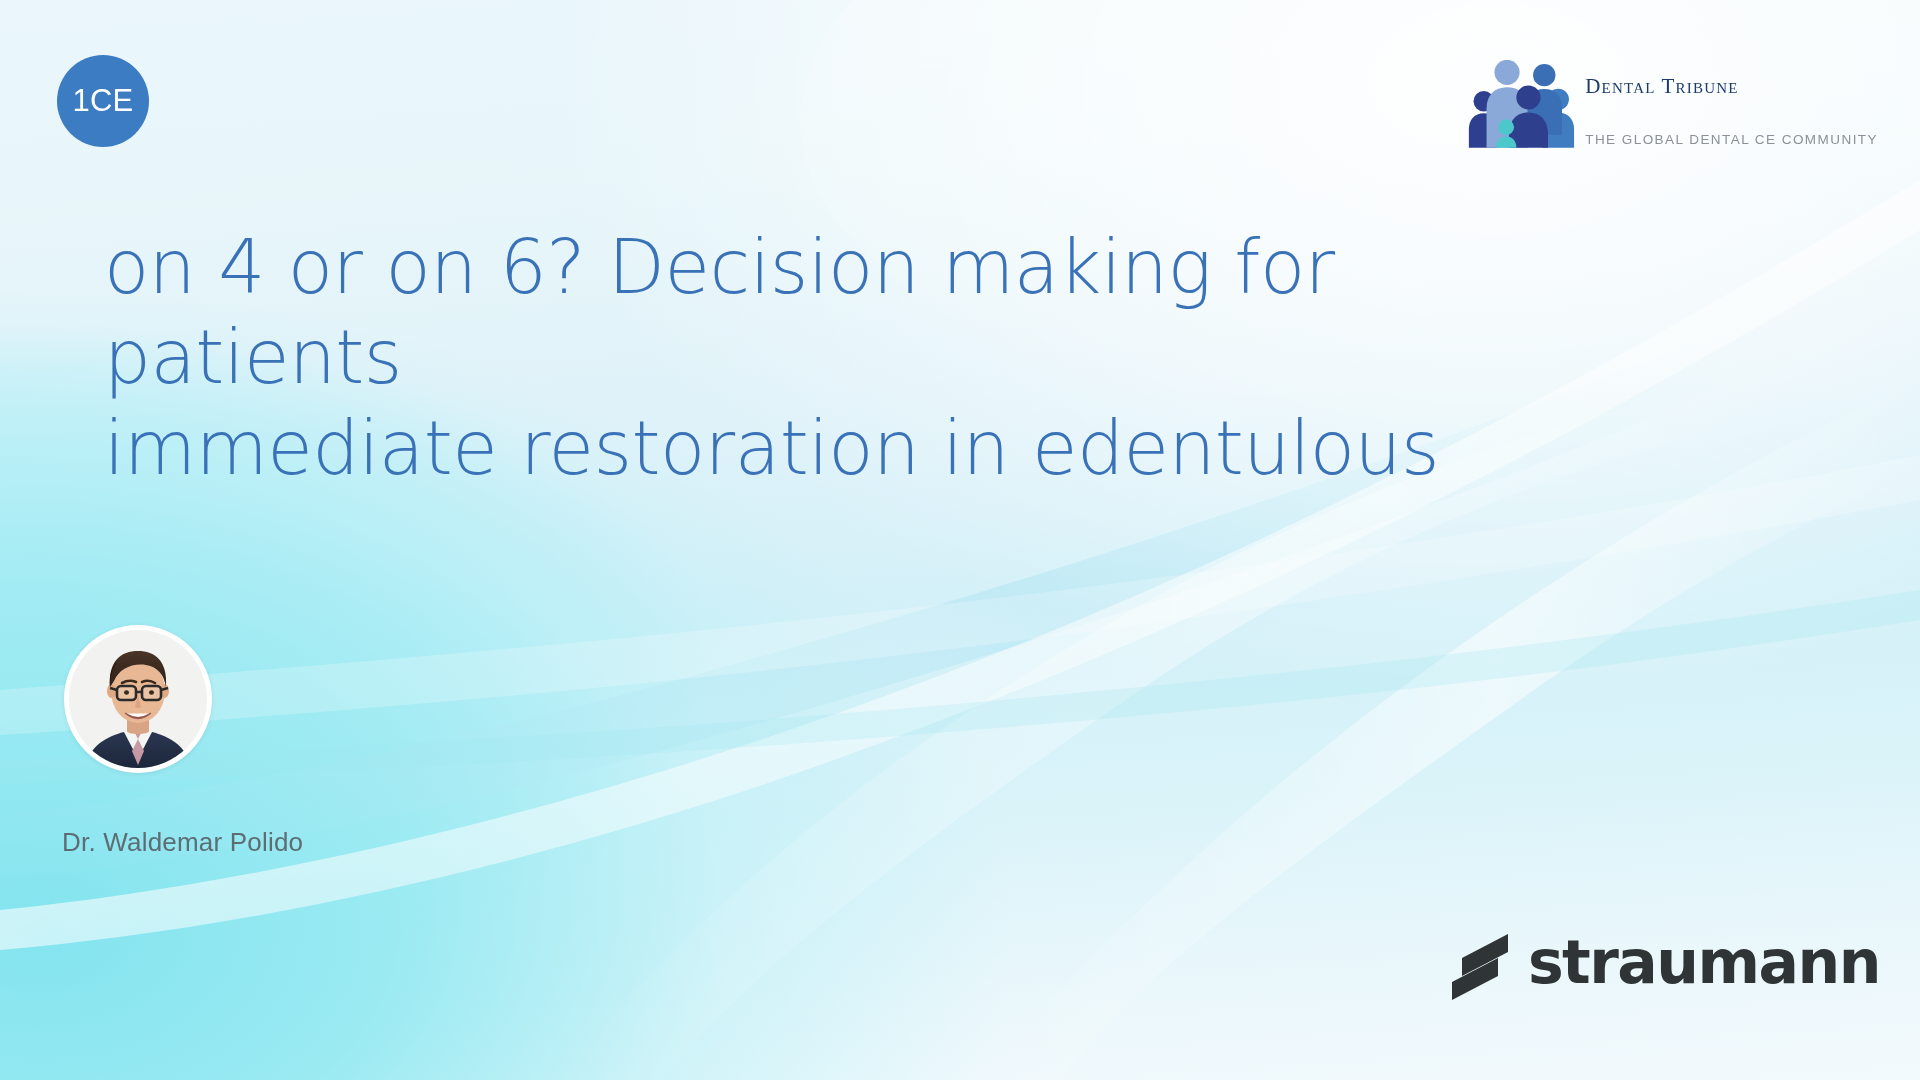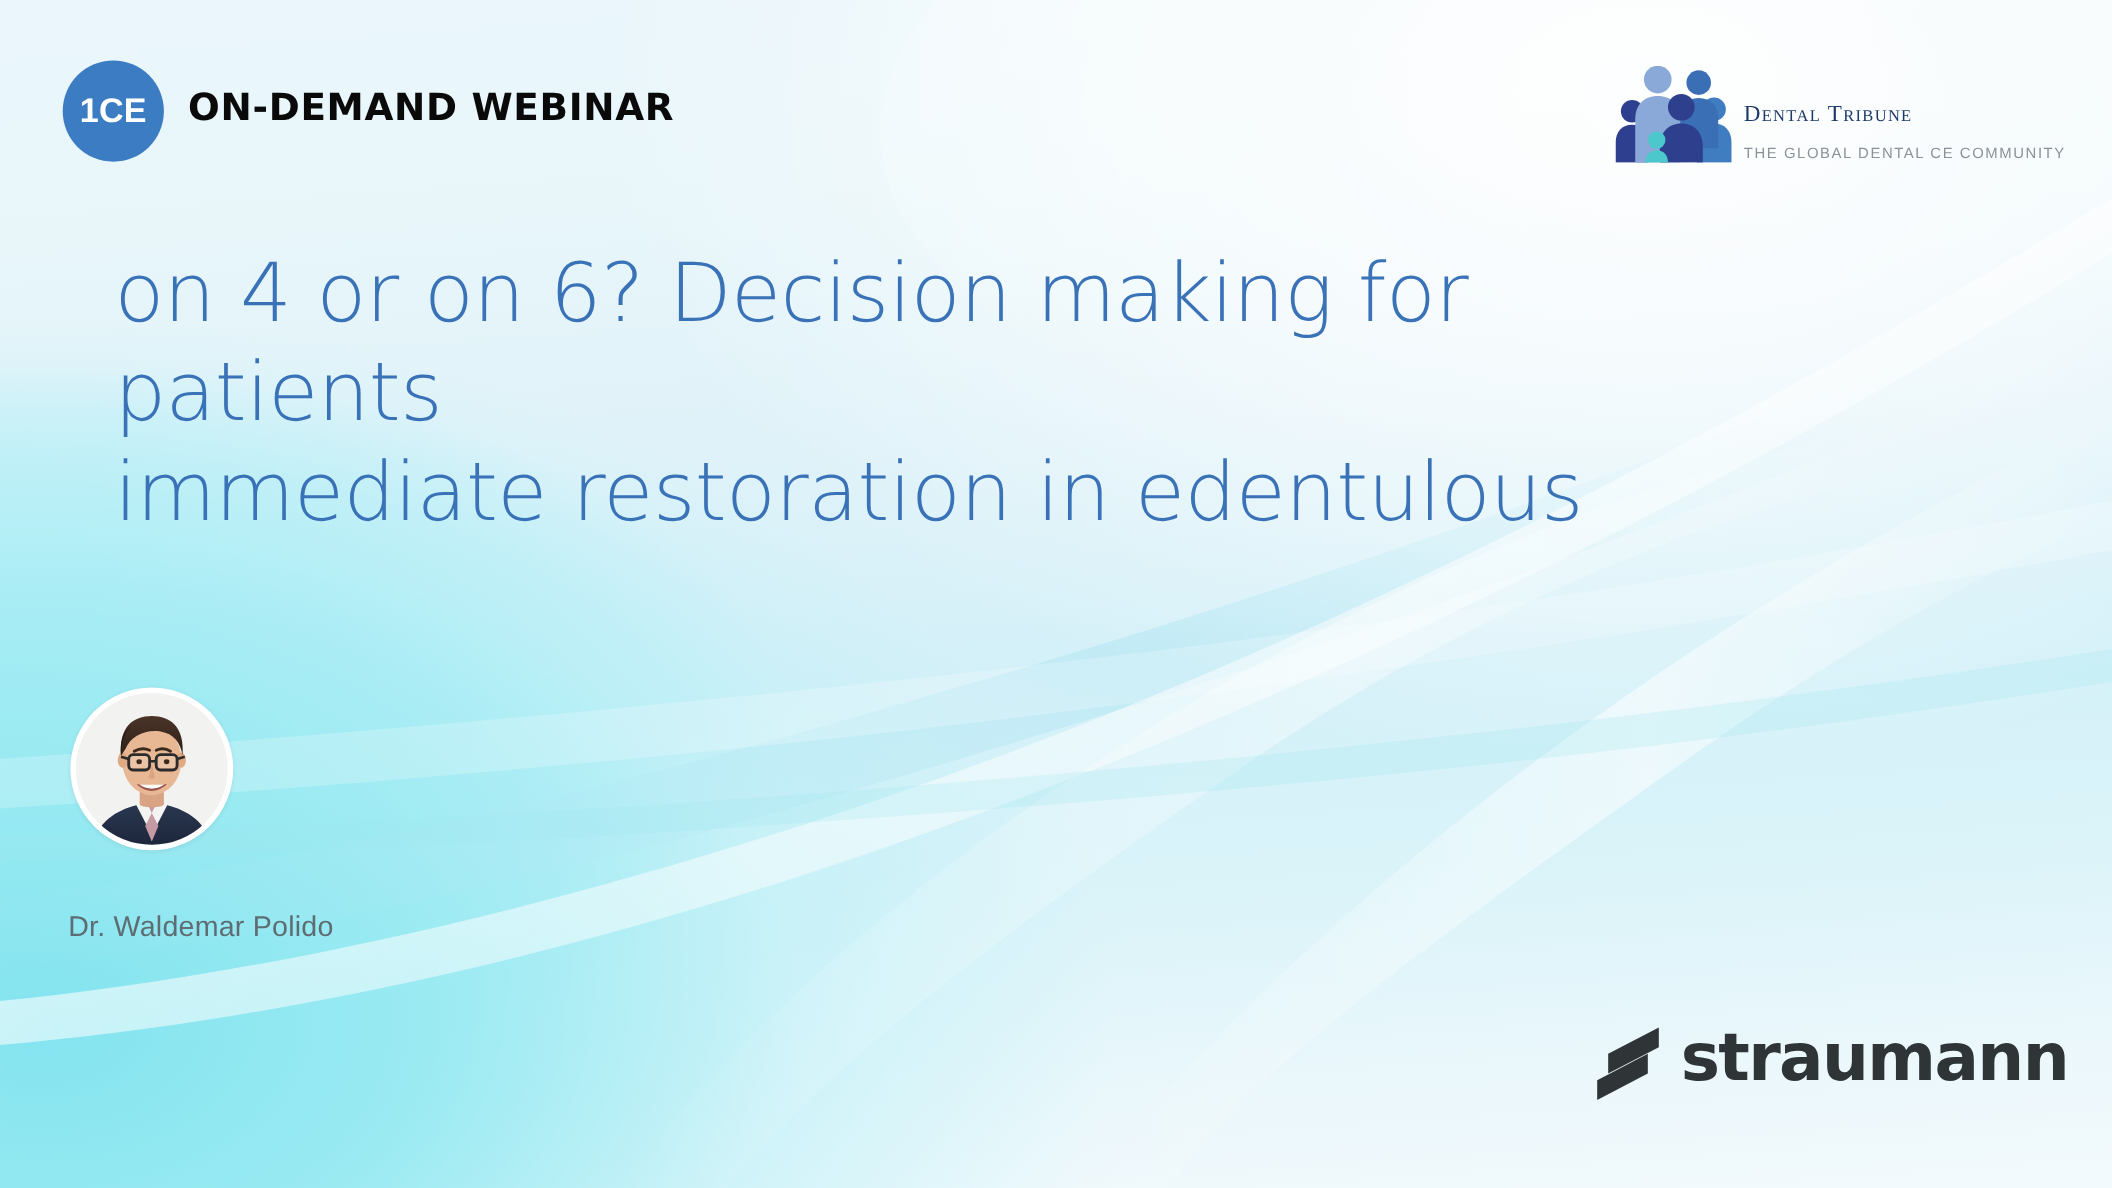--- a/index.html
+++ b/index.html
@@ -30,21 +30,21 @@
   
   #header { position:absolute; left:0; top:0; width:1920px; height:190px; }
 
   #ce-badge {
     position:absolute; left:57px; top:55px;
     width:92px; height:92px; border-radius:50%;
     background:#3c7cc2;
     display:flex; align-items:center; justify-content:center;
   }
   #ce-badge-label {
-    color:#ffffff; font-size:31px; font-weight:700;
+    color:#ffffff; font-size:31px; font-weight:400;
     letter-spacing:0.2px; line-height:1;
     font-family:"Liberation Sans", sans-serif;
     transform:translateY(-1px);
   }
 
   #webinar-kicker {
     position:absolute; left:171px; top:78px;
     font-size:34px; font-weight:bold; color:#0a0a0a;
     letter-spacing:0.6px; white-space:nowrap;
     font-family:"DejaVu Sans", sans-serif;
@@ -54,21 +54,21 @@
   #dtsc-logo {
     position:absolute; right:42px; top:50px;
     height:98px; display:flex; align-items:flex-end; gap:10px;
   }
   #dtsc-people { width:108px; height:88px; display:block; }
   #dtsc-text { display:flex; flex-direction:column; align-items:flex-start; padding-bottom:2px; }
   #dtsc-brand {
     font-family:"Liberation Serif", serif;
     font-size:21px; color:#1e3a6b; letter-spacing:1.2px;
     font-variant:small-caps; font-weight:normal; line-height:1;
-    margin-bottom:3px; white-space:nowrap;
+    margin-bottom:20px; white-space:nowrap;
   }
   #dtsc-title {
     font-family:"DejaVu Sans", sans-serif;
     font-size:40px; font-weight:bold; color:#0b0b0b;
     letter-spacing:-0.4px; line-height:1; white-space:nowrap;
   }
   #dtsc-tagline {
     font-family:"Liberation Sans", sans-serif;
     font-size:13.5px; color:#8b9199; letter-spacing:1.45px;
     line-height:1; margin-top:16px; white-space:nowrap;
@@ -148,21 +148,20 @@
     <path d="M0,690 C300,668 640,640 980,600 C1320,560 1640,510 1920,455 L1920,500 C1620,556 1300,606 960,648 C620,690 290,716 0,735 Z" fill="#ffffff" opacity="0.22"></path>
     <path d="M0,760 C420,748 900,716 1400,660 C1600,637 1780,612 1920,590 L1920,620 C1760,645 1570,672 1360,694 C880,744 410,772 0,784 Z" fill="#9fe6f1" opacity="0.25"></path>
   </svg>
 
   <div id="header">
 
     <div id="ce-badge">
       <span id="ce-badge-label">1CE</span>
     </div>
 
-    <div id="webinar-kicker">ON-DEMAND WEBINAR</div>
 
     <div id="dtsc-logo">
 
       <svg id="dtsc-people" viewBox="0 0 116 94" xmlns="http://www.w3.org/2000/svg">
 
         <circle cx="18" cy="44" r="11" fill="#2f3f8f"></circle>
         <path d="M18 57 C8 57 2 64 2 74 L2 94 L34 94 L34 74 C34 64 28 57 18 57 Z" fill="#2f3f8f"></path>
 
         <circle cx="98" cy="42" r="11.5" fill="#3f7cc0"></circle>
         <path d="M98 56 C88 56 81 63 81 74 L81 94 L115 94 L115 74 C115 63 108 56 98 56 Z" fill="#3f7cc0"></path>

